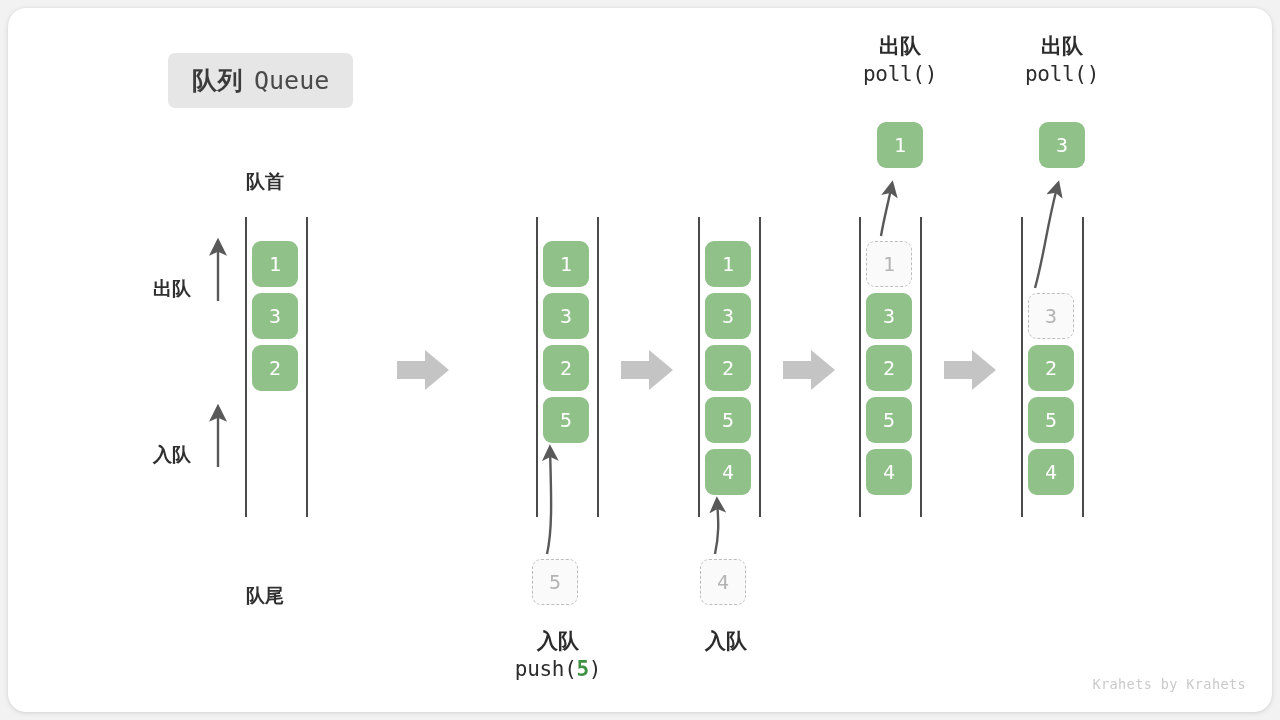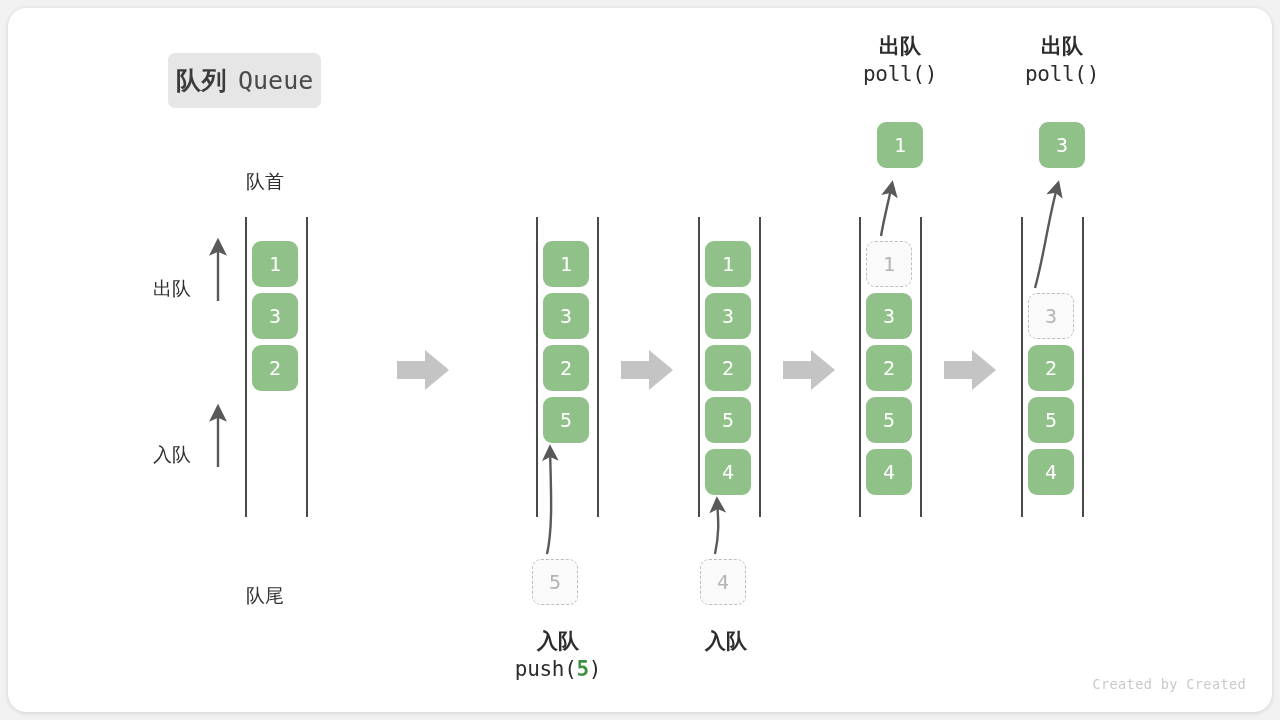--- a/index.html
+++ b/index.html
@@ -33,21 +33,21 @@
     overflow: hidden;
   }
 
   .abs { position: absolute; }
 
   
   #title-badge {
     left: 160px;
     top: 45px;
     height: 55px;
-    padding: 0 8px;
+    padding: 0 24px;
     background: #e6e6e6;
     border-radius: 7px;
     display: flex;
     align-items: center;
     gap: 11px;
     white-space: nowrap;
   }
   #title-badge .cn {
     font-size: 25px;
     font-weight: bold;
@@ -56,21 +56,21 @@
   }
   #title-badge .en {
     font-family: "DejaVu Sans Mono", "Liberation Mono", monospace;
     font-size: 25px;
     color: #4a4a4a;
   }
 
   
   .cap-cn {
     font-size: 19px;
-    font-weight: normal;
+    font-weight: bold;
     color: #2f2f2f;
     white-space: nowrap;
   }
   .op-label {
     text-align: center;
     white-space: nowrap;
     line-height: 1.33;
   }
   .op-label .l1 {
     font-size: 21px;
@@ -242,16 +242,16 @@
 
       <path d="M539,546 C545,520 543,482 542,440" stroke="#595959" stroke-width="2.4" fill="none" marker-end="url(#ah)"></path>
 
       <path d="M707,546 C712,522 710,510 709,492" stroke="#595959" stroke-width="2.4" fill="none" marker-end="url(#ah)"></path>
 
       <path d="M873,228 C876,210 880,196 884,176" stroke="#595959" stroke-width="2.4" fill="none" marker-end="url(#ah)"></path>
 
       <path d="M1027,280 C1036,248 1040,212 1050,176" stroke="#595959" stroke-width="2.4" fill="none" marker-end="url(#ah)"></path>
     </svg>
 
-    <div id="watermark" class="abs">Created by Created</div>
+    <div id="watermark" class="abs">Krahets by Krahets</div>
 
   </div>
 </div>
 
 </body></html>

